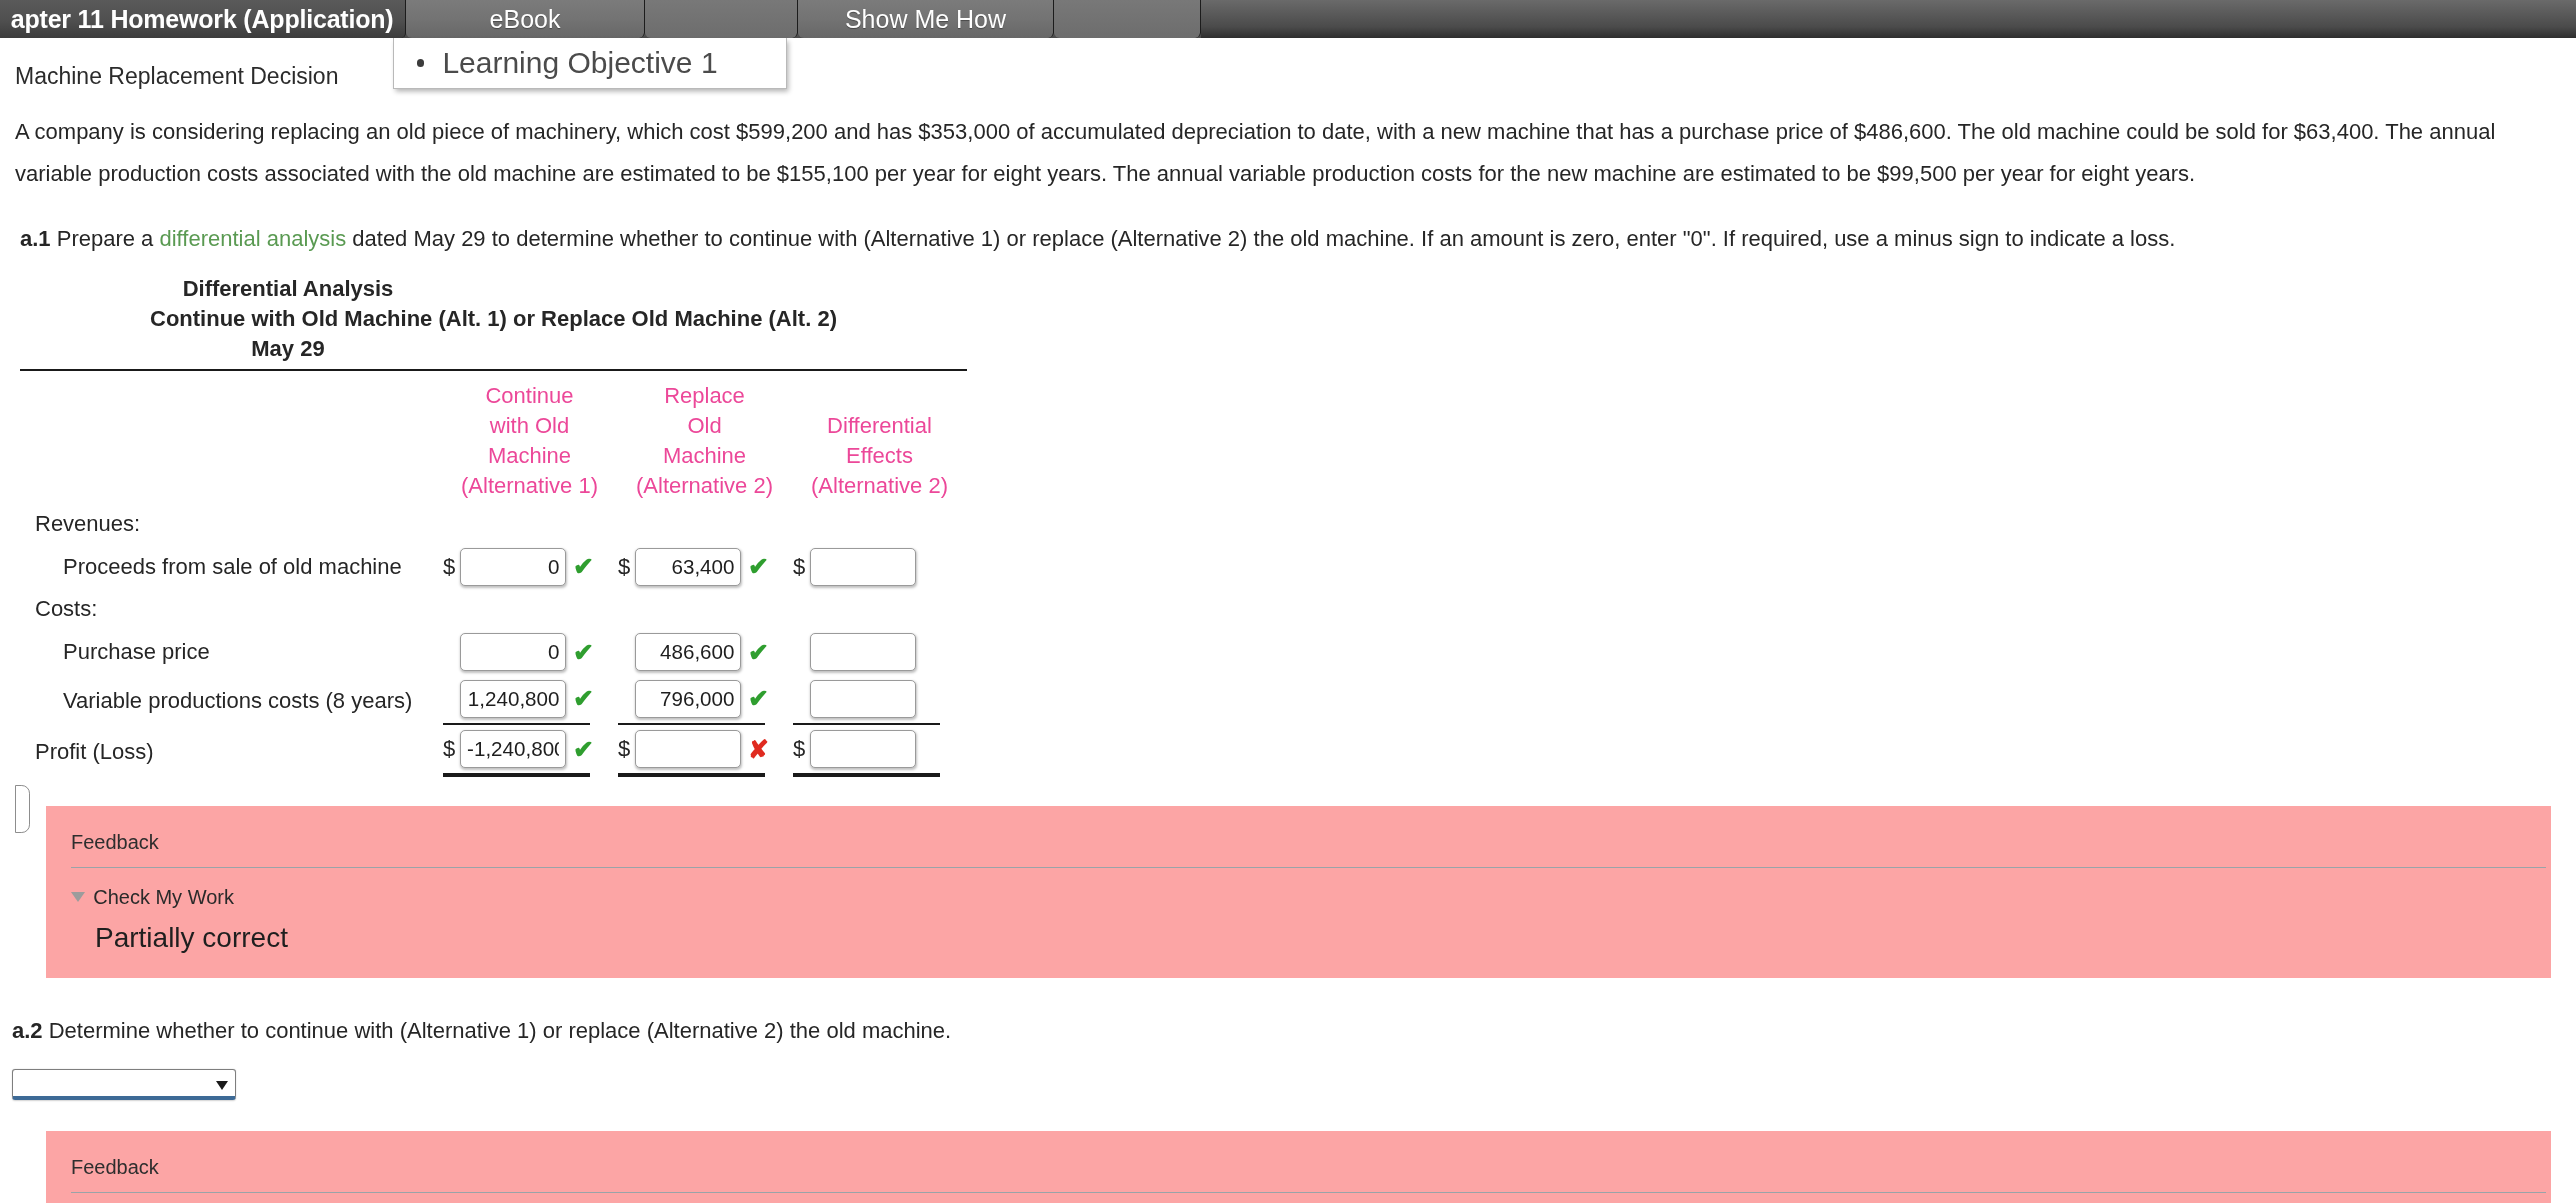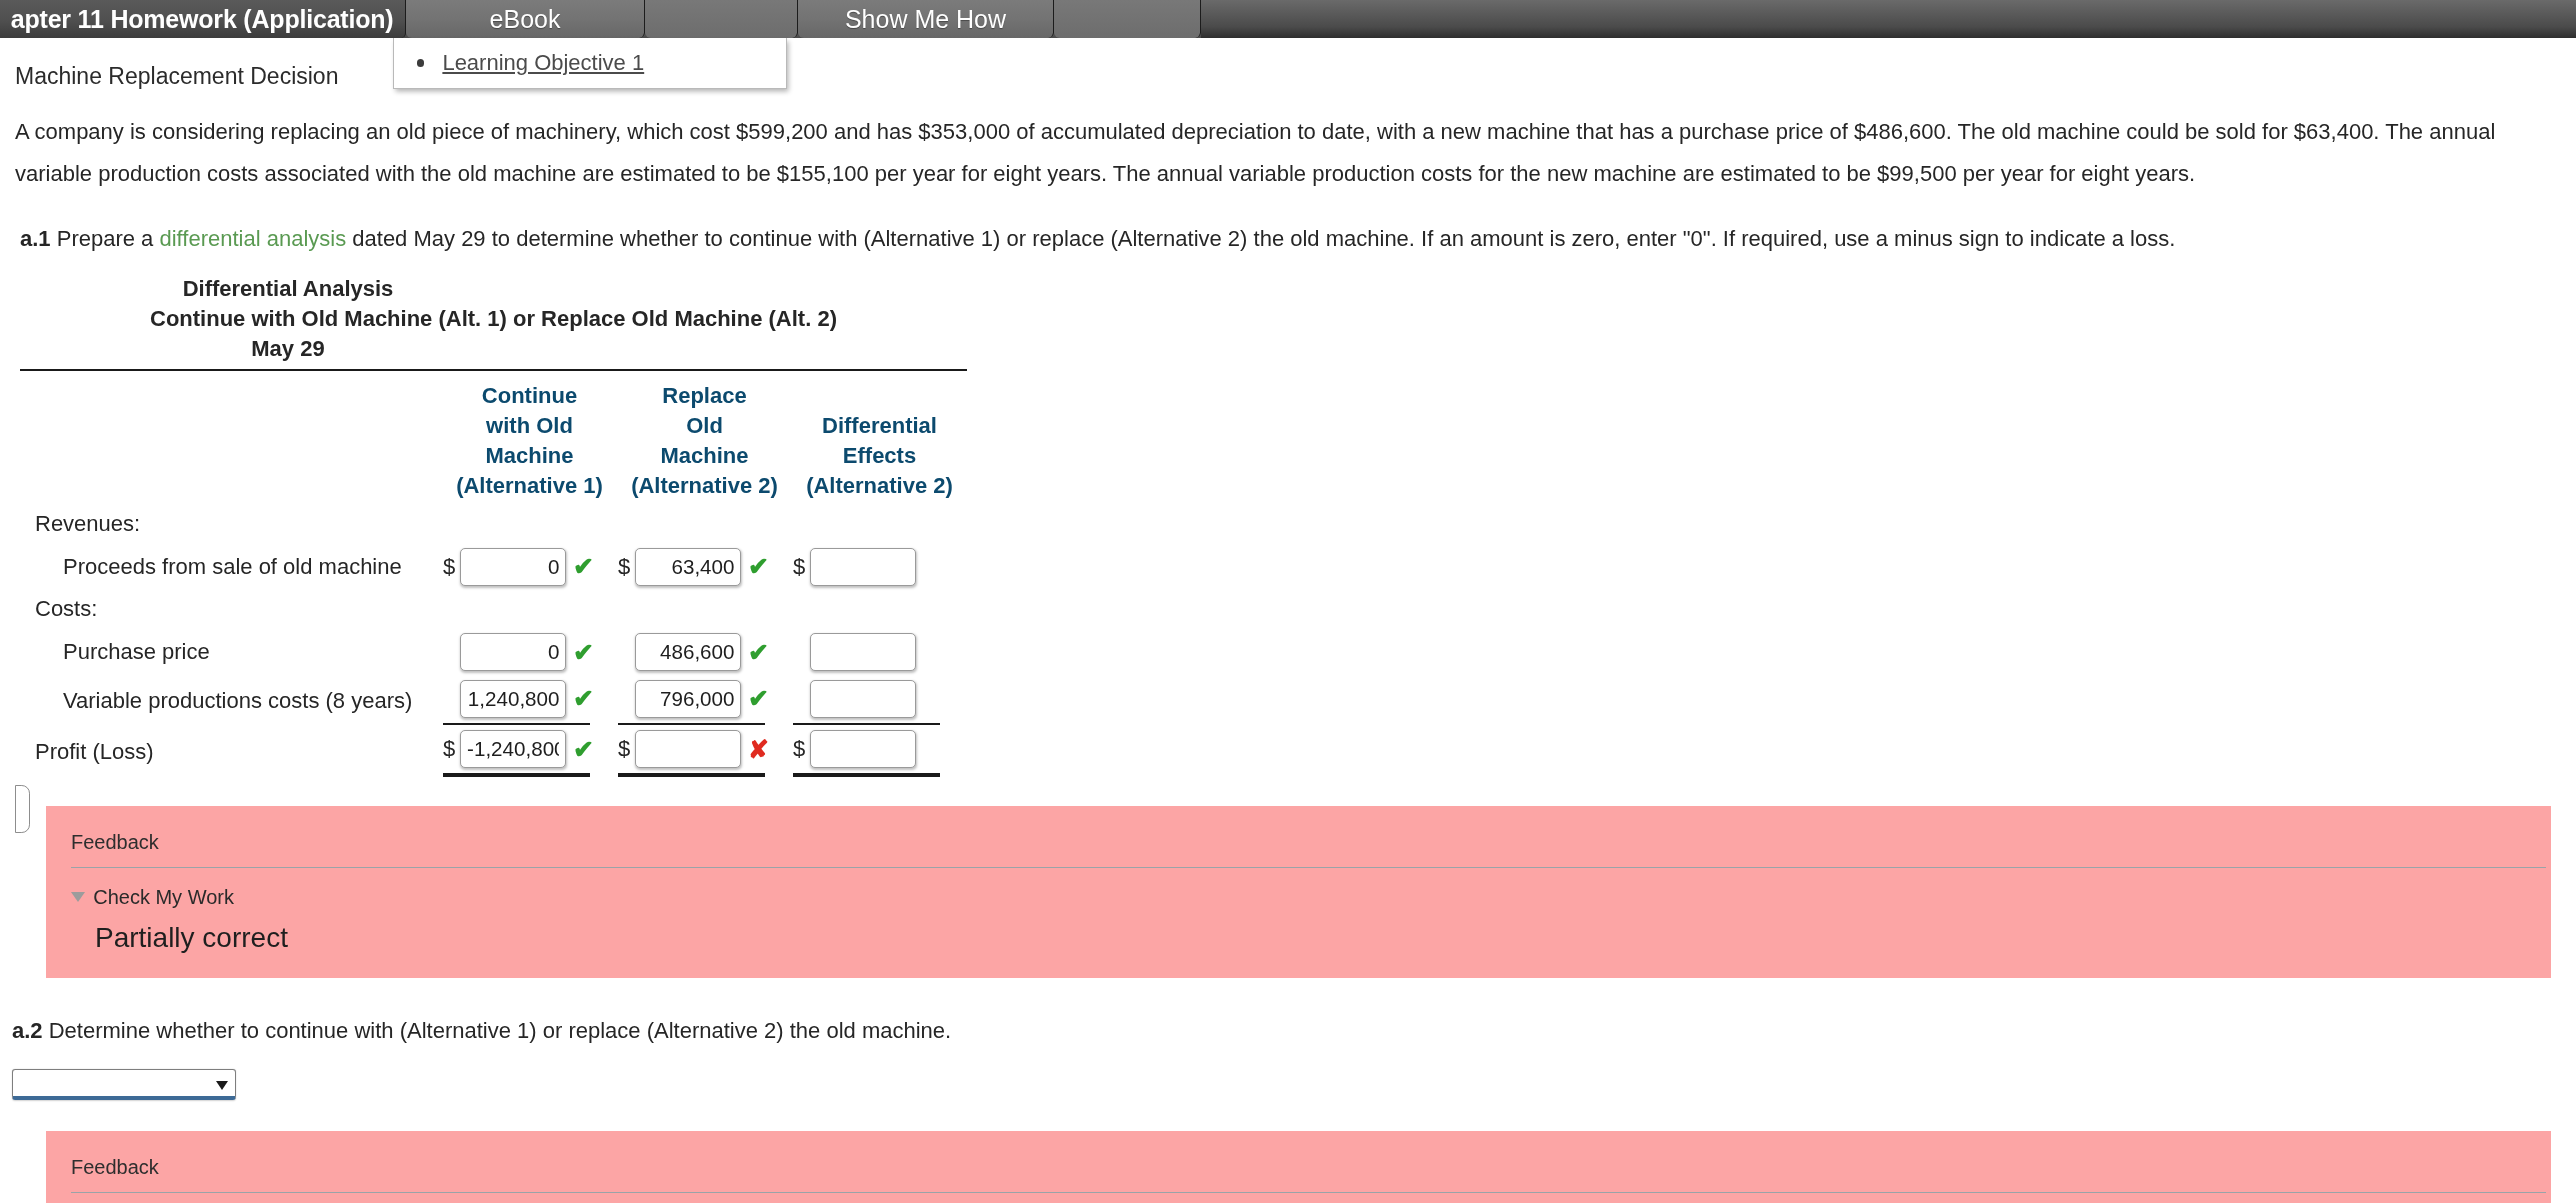--- a/index.html
+++ b/index.html
@@ -85,22 +85,21 @@
   #ebook-menu .bullet {
     width: 7.4px; height: 7.4px;
     border-radius: 50%;
     background: #3c3c3c;
     margin-left: 23px;
     margin-right: 18px;
     flex: 0 0 auto;
   }
   #ebook-menu a {
     color: #4b4b4b;
-    font-size: 22px;
-    text-decoration: underline;
+    font-size: 30px;
     cursor: pointer;
   }
 
   
   #content {
     position: absolute;
     top: 38px; left: 0;
     width: 2576px;
   }
   .section-title {
@@ -146,23 +145,23 @@
     margin-top: 5px;
   }
   table.da {
     border-collapse: collapse;
     width: 947px;
     table-layout: fixed;
   }
   table.da col.c-label { width: 422px; }
   table.da col.c-col   { width: 175px; }
   table.da th {
-    font-weight: bold;
+    font-weight: normal;
     font-size: 22px;
-    color: #0c4a6e;
+    color: #ec4899;
     text-align: center;
     vertical-align: bottom;
     line-height: 30px;
     padding: 10px 0 3.3px 0;
   }
   table.da th .hl { display: block; }
   table.da td { font-size: 22px; color: #262626; vertical-align: middle; }
   td.lbl   { padding: 6.6px 0 6.6px 15px; white-space: nowrap; }
   td.lbl.indent { padding-left: 43px; }
   td.lbl.group  { padding-left: 15px; }

